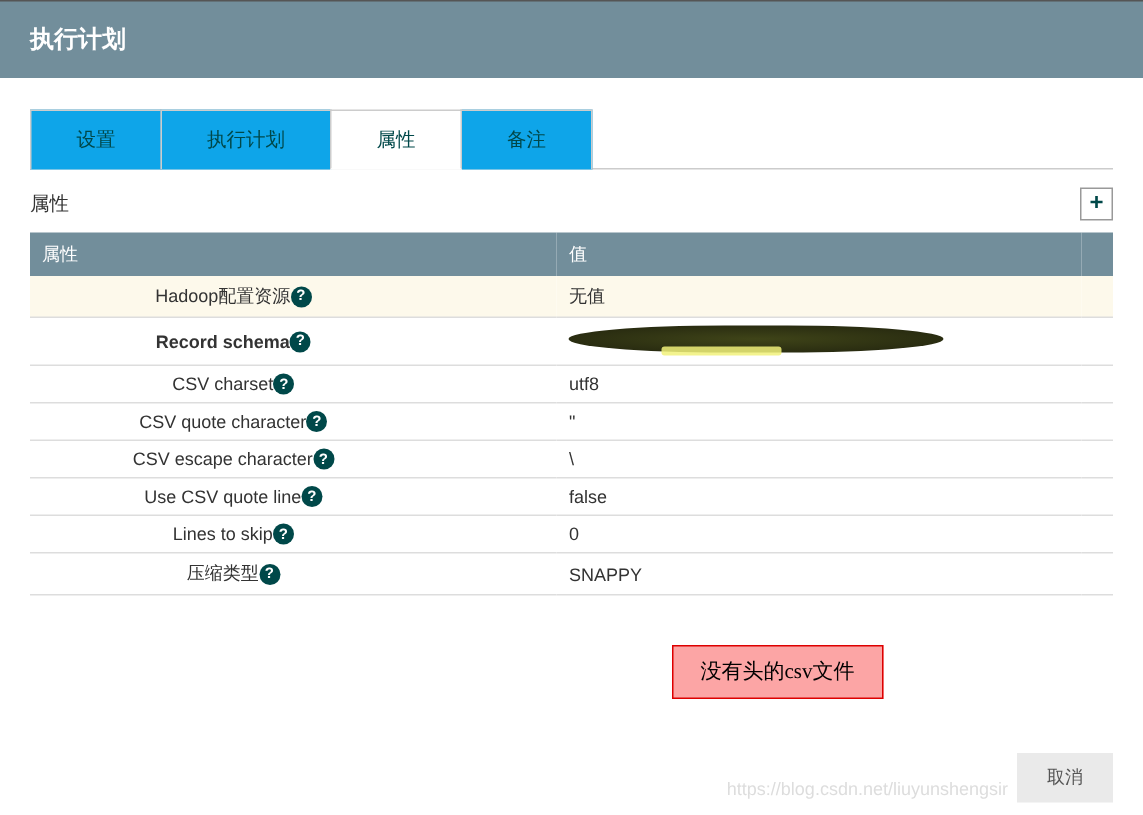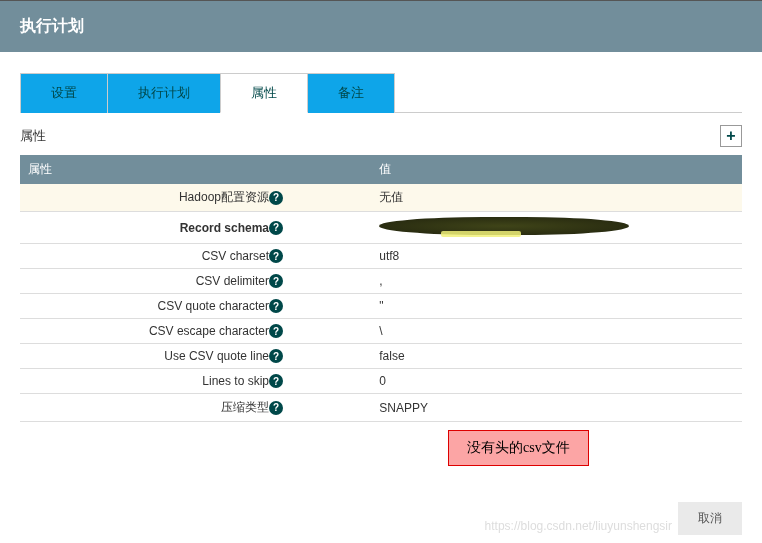--- a/index.html
+++ b/index.html
@@ -10,21 +10,21 @@
     .tab { padding: 10px 30px; border: 1px solid #ccc; border-bottom: none; background: #0ea5e9; color: #004849; cursor: pointer; margin-right: -1px; position: relative; bottom: -1px; text-align: center; }
     .tab.active { background: #fff; border-bottom: 1px solid #fff; font-weight: normal; z-index: 1; }
     .section-row { display: flex; justify-content: space-between; align-items: center; margin: 12px 0 8px; }
     .section-title { color: #333; font-size: 13px; }
     .add-btn { width: 22px; height: 22px; border: 1px solid #999; display: flex; align-items: center; justify-content: center; color: #004849; font-size: 16px; font-weight: bold; cursor: pointer; background: #fff; }
     .tbl { width: 100%; border-collapse: collapse; }
     .thead-row { background: #728e9b; color: #fff; }
     .thead-row th { text-align: left; padding: 6px 8px; font-weight: normal; font-size: 12px; }
     .tbl td { border-bottom: 1px solid #ddd; padding: 5px 8px; font-size: 12px; color: #333; vertical-align: middle; }
     .tbl tr.hover { background: #fdf9eb; }
-    .col-name { width: 255px; display: flex; justify-content: flex-end; align-items: center; }
+    .col-name { width: 255px; display: flex; justify-content: center; align-items: center; }
     .col-val { width: 350px; }
     .help-icon { display: inline-flex; width: 14px; height: 14px; border-radius: 50%; background: #004849; color: #fff; font-size: 10px; font-weight: bold; align-items: center; justify-content: center; cursor: pointer; }
     .bold { font-weight: bold; }
     .noval { color: #aaa; }
     .redacted { display: inline-block; width: 250px; height: 18px; background: radial-gradient(ellipse at center, #3f4418 0%, #2a2d11 70%, #1a1b0a 100%); border-radius: 50% / 60%; position: relative; }
     .redacted::after { content: ''; position: absolute; left: 62px; bottom: -2px; width: 80px; height: 6px; background: #f1f17a; opacity: 0.85; border-radius: 2px; }
     .callout { position: absolute; left: 448px; top: 430px; border: 1px solid #d00; background: #fca5a5; padding: 8px 18px; font-size: 14px; color: #000; font-family: SimSun, serif; }
     .footer { position: absolute; bottom: 8px; right: 20px; display: flex; gap: 0; flex-direction: column; }
     .footer-btn { padding: 8px 20px; background: #eaeaea; border: none; color: #555; cursor: pointer; font-size: 12px; }
     .footer-btn + .footer-btn { margin-left: 4px; }
@@ -87,30 +87,20 @@
               <span>CSV charset</span>
               <span class="help-icon">?</span>
             </div>
           </td>
           <td class="col-val">utf8</td>
           <td></td>
         </tr>
         <tr>
           <td>
             <div class="col-name">
-              <span>CSV delimiter</span>
-              <span class="help-icon">?</span>
-            </div>
-          </td>
-          <td class="col-val">,</td>
-          <td></td>
-        </tr>
-        <tr>
-          <td>
-            <div class="col-name">
               <span>CSV quote character</span>
               <span class="help-icon">?</span>
             </div>
           </td>
           <td class="col-val">"</td>
           <td></td>
         </tr>
         <tr>
           <td>
             <div class="col-name">

